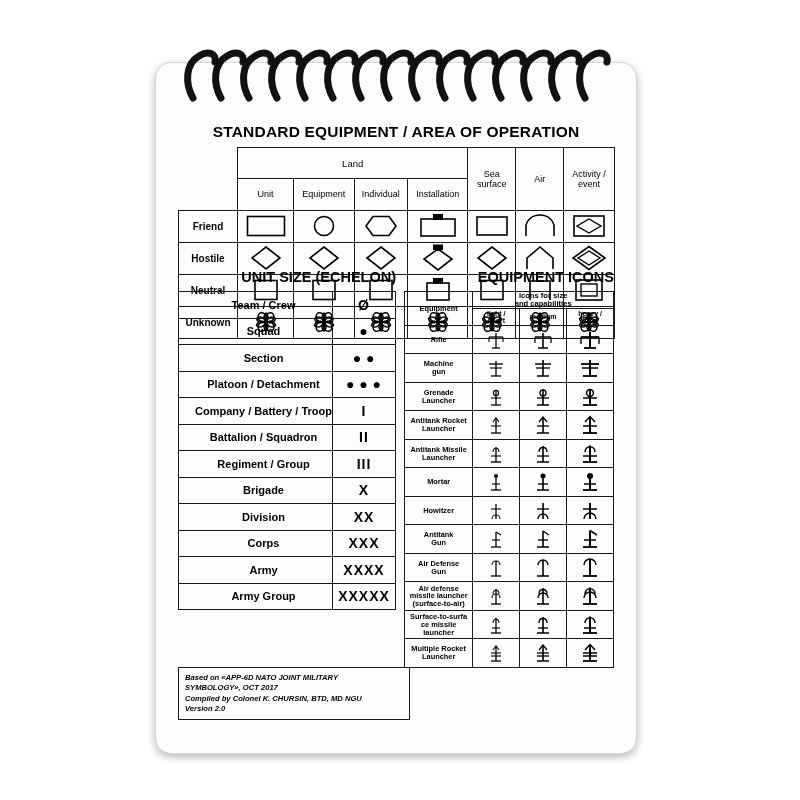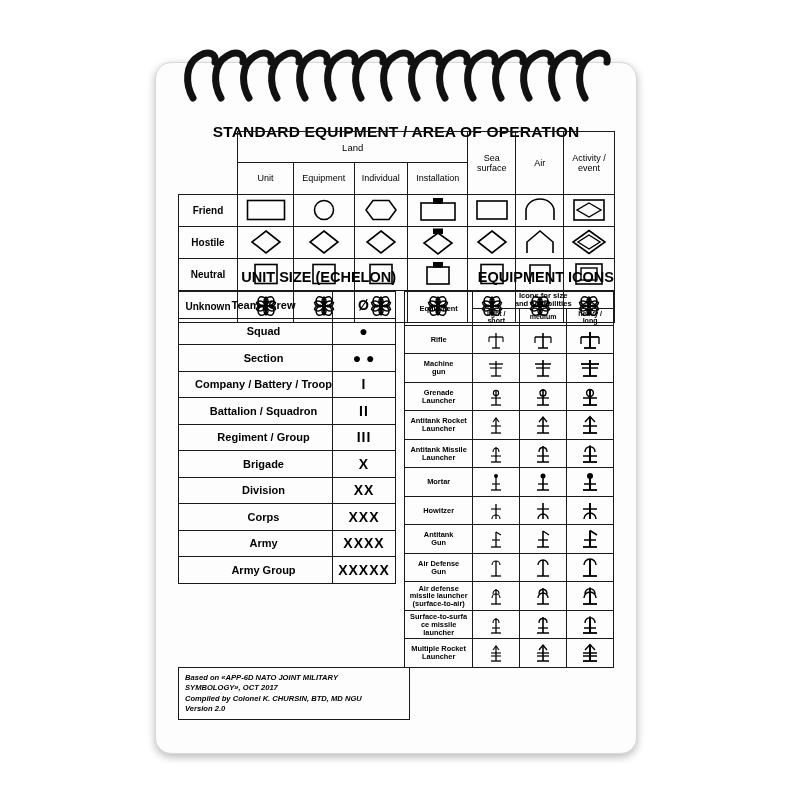--- a/index.html
+++ b/index.html
@@ -56,21 +56,21 @@
     border:1.1px solid #1a1a1a;
     text-align:center;
     vertical-align:middle;
     font-size:9.5px;
     color:#000;
     padding:0;
   }
   .noborder{border:none !important;}
   
   .aff-wrap{
-    position:absolute;left:22px;top:68px;width:437px;
+    position:absolute;left:22px;top:84px;width:437px;
   }
   .aff{width:437px;}
   .aff td{height:31px;}
   .aff .rowlab{width:58px;font-size:10px;font-weight:bold;}
   .aff .colhead{font-size:9px;font-weight:normal;height:16px;}
   .aff .grouphead{font-size:9.5px;height:14px;}
   
   .ech-wrap{position:absolute;left:22px;top:228px;width:218px;}
   .ech{width:218px;}
   .ech td{height:25.5px;}
@@ -361,20 +361,24 @@
               </tr>
           <tr>
                 <td class="nm">Squad</td>
                 <td class="sym">●</td>
               </tr>
           <tr>
                 <td class="nm">Section</td>
                 <td class="sym">● ●</td>
               </tr>
           <tr>
+                <td class="nm">Platoon / Detachment</td>
+                <td class="sym">● ● ●</td>
+              </tr>
+          <tr>
                 <td class="nm">Company / Battery / Troop</td>
                 <td class="sym">I</td>
               </tr>
           <tr>
                 <td class="nm">Battalion / Squadron</td>
                 <td class="sym">II</td>
               </tr>
           <tr>
                 <td class="nm">Regiment / Group</td>
                 <td class="sym">III</td>

